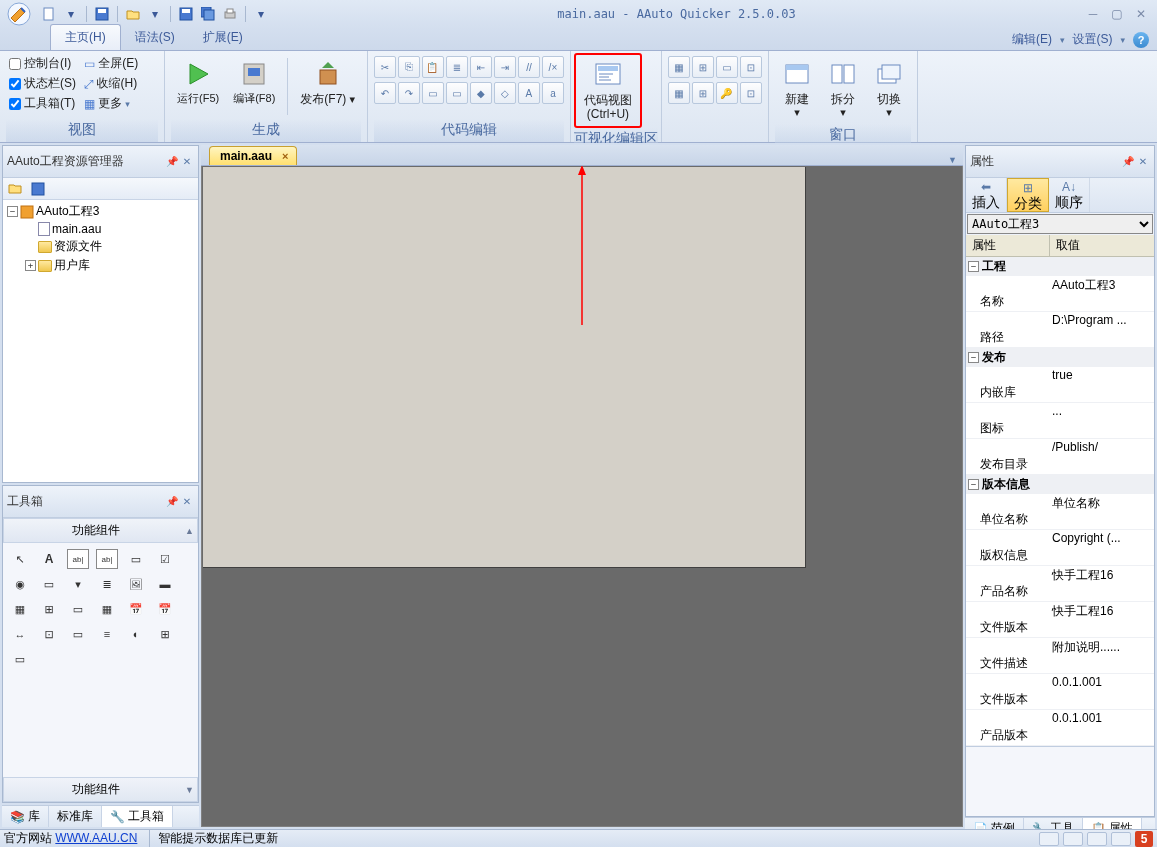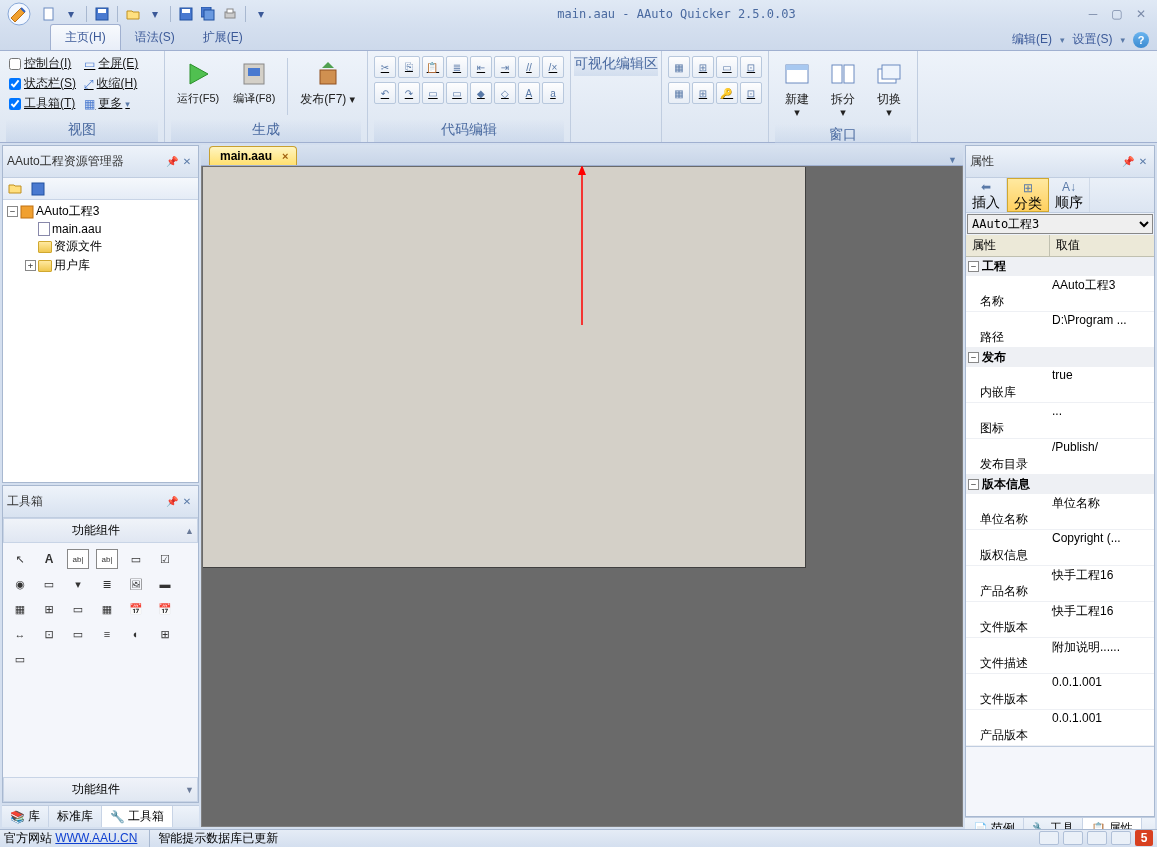--- a/index.html
+++ b/index.html
@@ -22,21 +22,21 @@
 .tab.active { background: linear-gradient(#f8fafd,#e8eef8); border:1px solid #a0b0d0; border-bottom:none; }
 .tabrow-right { margin-left:auto; display:flex; align-items:center; gap:8px; margin-right:8px; padding-bottom:2px; }
 .tabrow-right span { color:#3b5998; cursor:pointer; }
 .help-icon { width:16px; height:16px; border-radius:50%; background:linear-gradient(#6bb5f0,#3a8ad0); color:white; display:flex; align-items:center; justify-content:center; font-weight:bold; font-size:11px; }
 
 
 .ribbon { height: 92px; background: linear-gradient(#eef3fa,#dde6f2); border-bottom:1px solid #a0b0d0; display:flex; }
 .ribgroup { border-right:1px solid #c0cde0; padding: 3px 6px 0 6px; display:flex; flex-direction:column; position:relative; }
 .ribgroup-body { flex:1; display:flex; gap:2px; align-items:flex-start; }
 .ribgroup-label { text-align:center; color:#4a6aa0; font-size:14px; padding:2px 0 3px 0; background: linear-gradient(rgba(200,215,235,0),rgba(195,210,232,.6)); }
-.ribcol { display:flex; flex-direction:column; gap:1px;text-decoration:underline; }
+.ribcol { display:flex; flex-direction:column; gap:1px; }
 .ribitem { display:flex; align-items:center; gap:3px; padding:1px 3px; cursor:pointer; border-radius:2px; color:#222; white-space:nowrap; }
 .ribitem input[type=checkbox] { width:12px; height:12px; }
 .bigbtn { display:flex; flex-direction:column; align-items:center; padding:4px 6px; cursor:pointer; border-radius:3px; gap:2px; }
 .bigbtn .ico { width:32px; height:32px; display:flex; align-items:center; justify-content:center; }
 .bigbtn .lbl { font-size:11px; color:#222; text-align:center; line-height:1.2; }
 .smallgrid { display:grid; grid-template-columns: repeat(8, 22px); gap:2px; }
 .smallbtn { width:22px; height:22px; background:linear-gradient(#fdfdfe,#e8eef6); border:1px solid #b8c8dd; border-radius:2px; cursor:pointer; display:flex; align-items:center; justify-content:center; color:#5a7aa8; font-size:10px; }
 .vsep { width:1px; background:#c0cde0; margin:4px 4px; align-self:stretch; }
 
 .highlighted-btn { border: 2px solid #ff0000; border-radius:3px; padding:2px 4px; }
@@ -96,21 +96,21 @@
 .prop-row .k { width:84px; padding:1px 2px 1px 14px;margin-top:16px; }
 .prop-row .v { flex:1; padding:1px 2px; }
 .prop-desc { height:70px; background:#f4f6fb; border-top:1px solid #c0cde0; }
 
 .bottom-tabs { display:flex; background:linear-gradient(#eef3fa,#dde6f2); border-top:1px solid #c0cde0; }
 .bottom-tab { padding:2px 8px; display:flex; align-items:center; gap:3px; cursor:pointer; border-right:1px solid #c8d4e6; }
 .bottom-tab .ico { color:#d08030; }
 .bottom-tab.active { background:#fff; }
 
 
-.statusbar { position:absolute; bottom:0; left:0; right:0; height:18px; background:linear-gradient(#e5ecf6,#d4dfef); border-top:1px solid #a8b8d0; display:flex; align-items:flex-start; padding:0 4px; font-size:11px; gap:12px; }
+.statusbar { position:absolute; bottom:0; left:0; right:0; height:18px; background:linear-gradient(#e5ecf6,#d4dfef); border-top:1px solid #a8b8d0; display:flex; align-items:center; padding:0 4px; font-size:11px; gap:12px; }
 .statusbar a { color:#1040d0; text-decoration:underline; cursor:pointer; }
 .statusbar .sr { margin-left:auto; display:flex; gap:4px; align-items:center; }
 .statusbar .sbtn { width:20px; height:14px; border:1px solid #b0c0d8; background:#eaf0f8; border-radius:2px; cursor:pointer; }
 .red5 { width:18px; height:16px; background:#d84020; color:#fff; display:flex; align-items:center; justify-content:center; font-weight:bold; font-size:12px; border-radius:2px; }
 </style>
 </head>
 <body>
 
 <div class="titlebar">
   <div class="app-icon">
@@ -276,20 +276,34 @@
           <div class="smallbtn">◇</div>
           <div class="smallbtn">A</div>
           <div class="smallbtn">a</div>
         </div>
       </div>
     </div>
     <div class="ribgroup-label">代码编辑</div>
   </div>
 
   <div class="ribgroup" style="padding:2px 3px 0 3px">
+    <div class="ribgroup-body">
+      <div class="highlighted-btn">
+        <div class="bigbtn" style="padding:2px 4px">
+          <div class="ico">
+              <svg width="30" height="28">
+                <rect x="3" y="3" width="24" height="20" fill="#fff" stroke="#6a8ac0"></rect>
+                <rect x="5" y="5" width="20" height="5" fill="#a8c8f0"></rect>
+                <path d="M6 13h14M6 16h10M6 19h12" stroke="#6a8ac0"></path>
+              </svg>
+            </div>
+          <div class="lbl"><span>代码视图</span><br><span>(Ctrl+U)</span></div>
+        </div>
+      </div>
+    </div>
     <div class="ribgroup-label" style="white-space:nowrap;overflow:visible">可视化编辑区</div>
   </div>
 
   <div class="ribgroup" style="border-right:1px solid #c0cde0">
     <div class="ribgroup-body">
       <div class="ribcol" style="gap:4px;padding-top:2px">
         <div style="display:grid;grid-template-columns:repeat(4,22px);gap:2px">
           <div class="smallbtn">▦</div>
           <div class="smallbtn">⊞</div>
           <div class="smallbtn">▭</div>

